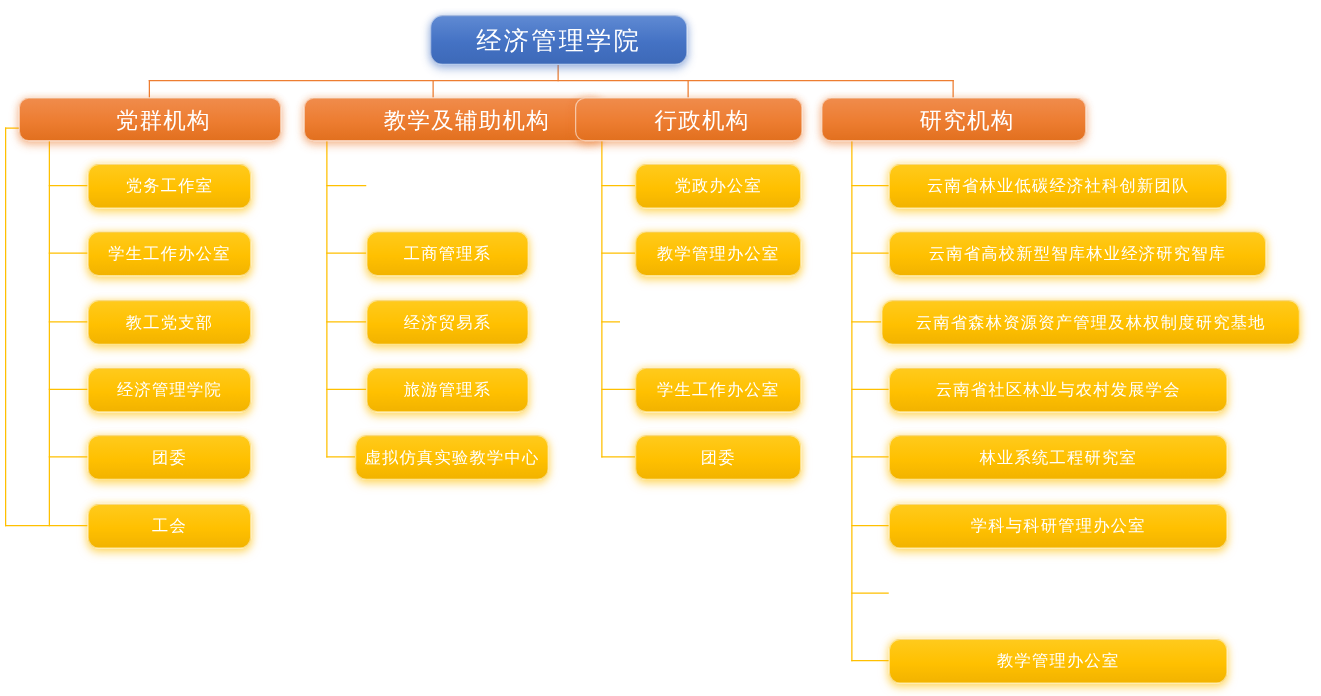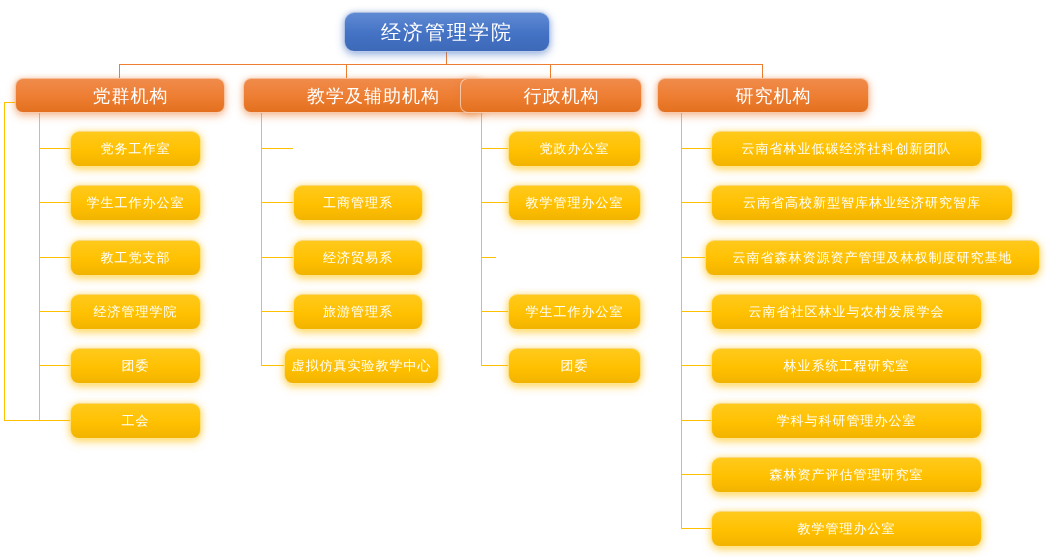--- a/index.html
+++ b/index.html
@@ -108,16 +108,15 @@
   <div class="node child-node" style="left:508px;top:185px;width:133px;height:36px">教学管理办公室</div>
   <div class="node child-node" style="left:508px;top:294px;width:133px;height:36px">学生工作办公室</div>
   <div class="node child-node" style="left:508px;top:348px;width:133px;height:36px">团委</div>
 
   <div class="node child-node" style="left:711px;top:131px;width:271px;height:36px">云南省林业低碳经济社科创新团队</div>
   <div class="node child-node" style="left:711px;top:185px;width:302px;height:36px">云南省高校新型智库林业经济研究智库</div>
   <div class="node child-node" style="left:705px;top:240px;width:335px;height:36px">云南省森林资源资产管理及林权制度研究基地</div>
   <div class="node child-node" style="left:711px;top:294px;width:271px;height:36px">云南省社区林业与农村发展学会</div>
   <div class="node child-node" style="left:711px;top:348px;width:271px;height:36px">林业系统工程研究室</div>
   <div class="node child-node" style="left:711px;top:403px;width:271px;height:36px">学科与科研管理办公室</div>
-  <div class="node child-node" style="left:711px;top:457px;width:271px;height:36px">森林资产评估管理研究室</div>
   <div class="node child-node" style="left:711px;top:511px;width:271px;height:36px">教学管理办公室</div>
 
 </div>
 
 </body></html>

